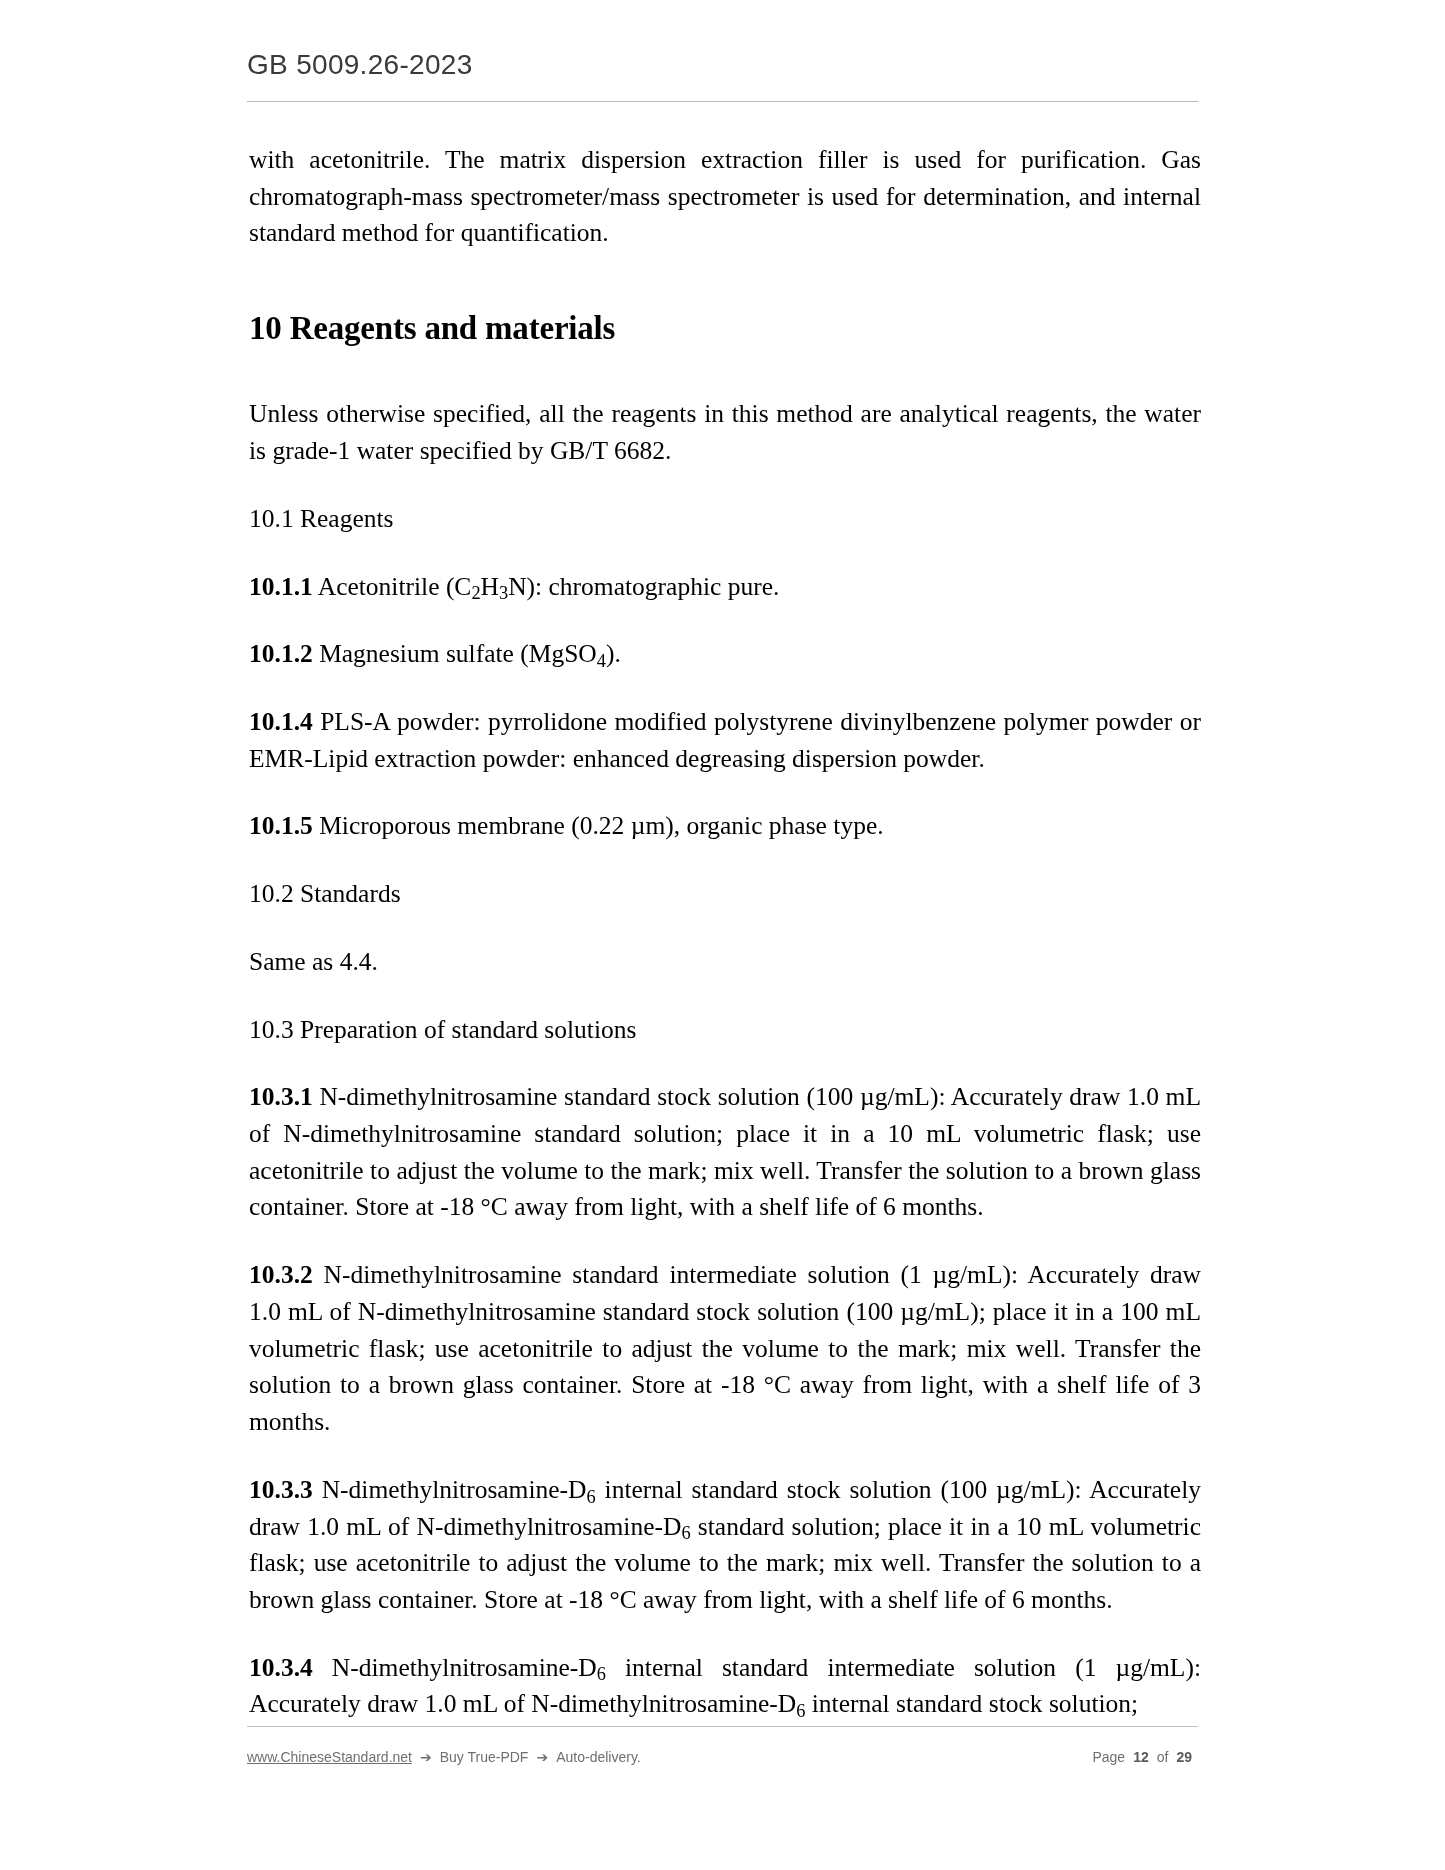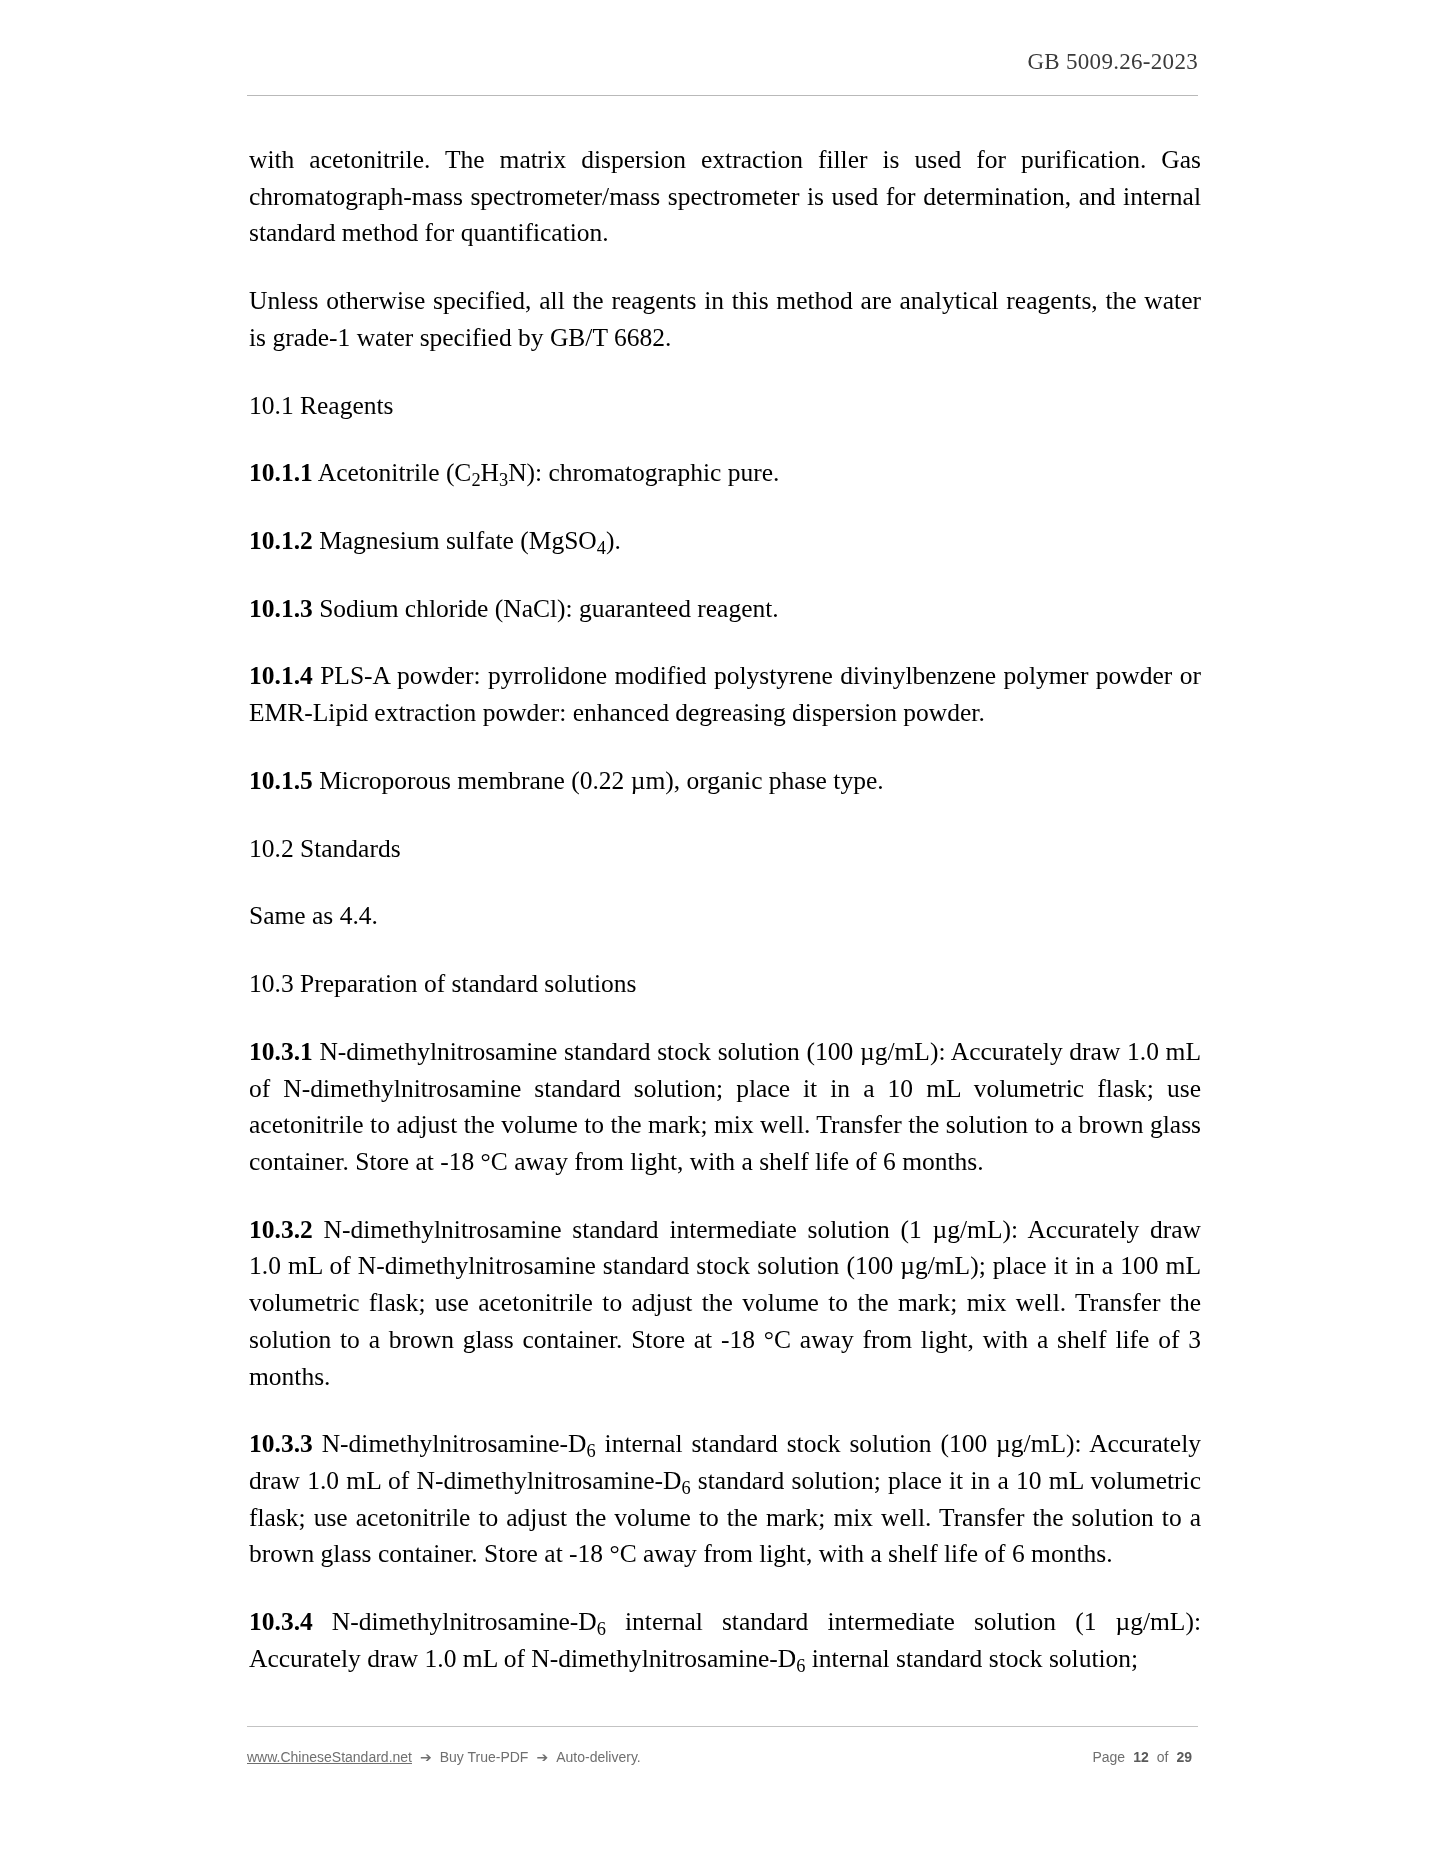--- a/index.html
+++ b/index.html
@@ -24,23 +24,23 @@
   }
 
   
   .page-header {
     position: absolute;
     top: 48px;
     left: 247px;
     width: 951px;
   }
   .header-title {
-    text-align: right;
-    font-family: Liberation Serif, serif;
-    font-size: 23px;
+    text-align: left;
+    font-family: Liberation Sans, sans-serif;
+    font-size: 28px;
     color: #3a3a3a;
     letter-spacing: 0.3px;
     line-height: 1.2;
   }
   .header-rule {
     margin-top: 19px;
     border-top: 1px solid #b9b9b9;
     width: 100%;
     height: 0;
   }
@@ -141,30 +141,30 @@
 
   <div class="page-header">
     <div class="header-title">GB 5009.26-2023</div>
     <div class="header-rule"></div>
   </div>
 
   <div class="content">
 
     <p class="body-par">with acetonitrile. The matrix dispersion extraction filler is used for purification. Gas chromatograph-mass spectrometer/mass spectrometer is used for determination, and internal standard method for quantification.</p>
 
+    <h1 class="sec-head">10 Reagents and materials</h1>
 
     <p class="body-par">Unless otherwise specified, all the reagents in this method are analytical reagents, the water is grade-1 water specified by GB/T 6682.</p>
 
     <p class="sub-head">10.1 Reagents</p>
 
     <p class="body-par"><span class="num">10.1.1</span><span> Acetonitrile (C</span><sub>2</sub><span>H</span><sub>3</sub><span>N): chromatographic pure.</span></p>
 
     <p class="body-par"><span class="num">10.1.2</span><span> Magnesium sulfate (MgSO</span><sub>4</sub><span>).</span></p>
 
-    <p class="body-par"><span class="num">10.1.3</span><span> Sodium chloride (NaCl): guaranteed reagent.</span></p>
 
     <p class="body-par"><span class="num">10.1.4</span><span> PLS-A powder: pyrrolidone modified polystyrene divinylbenzene polymer powder or EMR-Lipid extraction powder: enhanced degreasing dispersion powder.</span></p>
 
     <p class="body-par"><span class="num">10.1.5</span><span> Microporous membrane (0.22 µm), organic phase type.</span></p>
 
     <p class="sub-head">10.2 Standards</p>
 
     <p class="body-par">Same as 4.4.</p>
 
     <p class="sub-head">10.3 Preparation of standard solutions</p>

